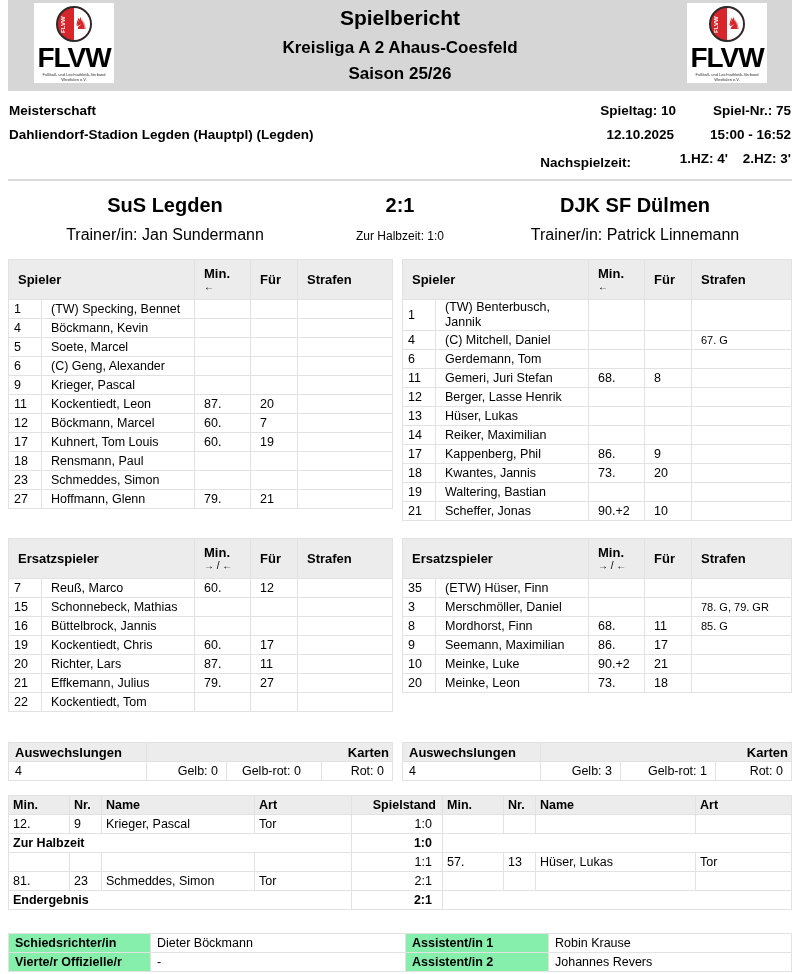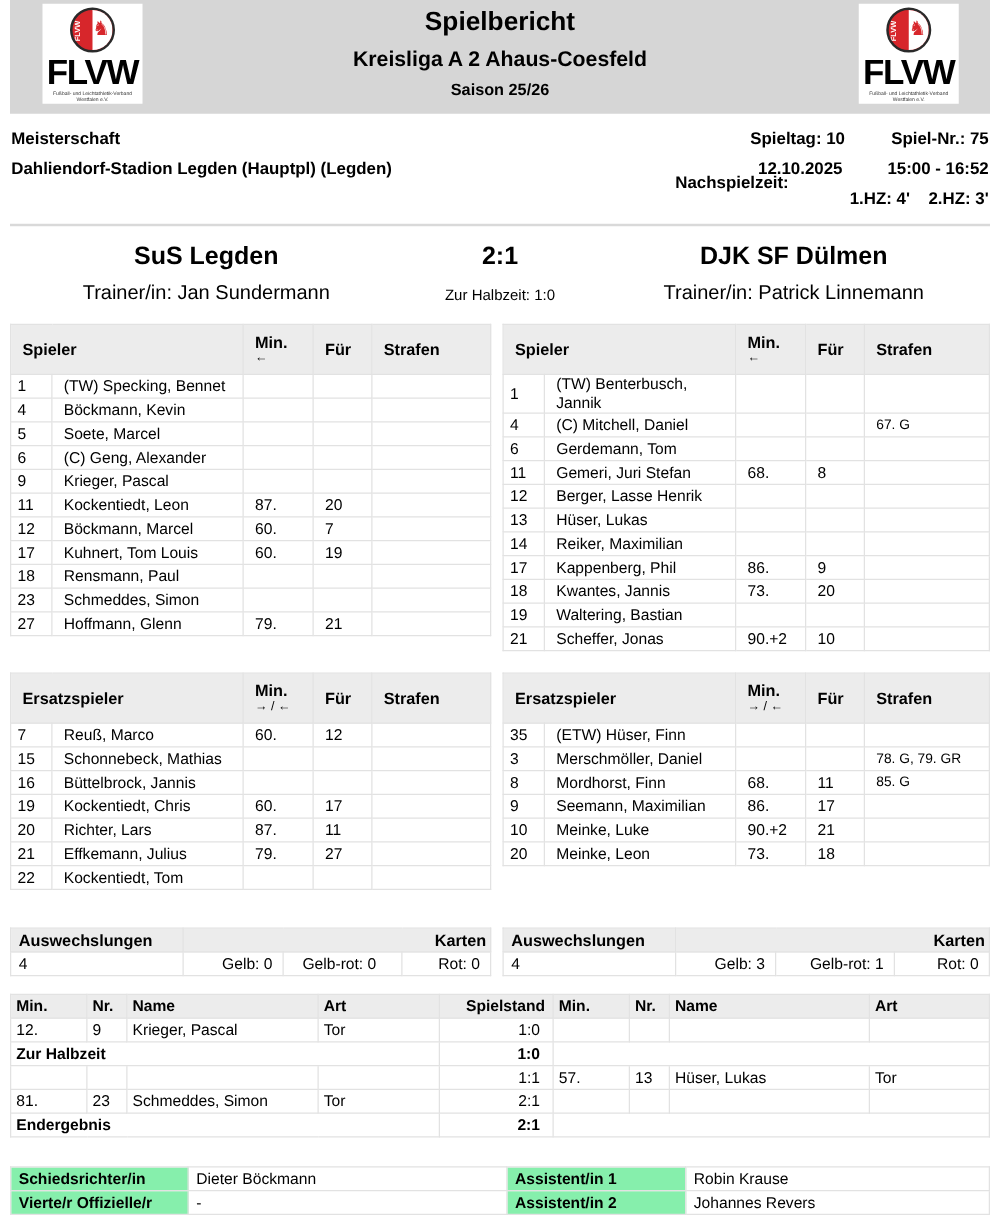--- a/index.html
+++ b/index.html
@@ -14,21 +14,21 @@
   .logo .circle { position: absolute; left: 22px; top: 3px; width: 36px; height: 36px; border-radius: 50%; background: #d7262b; border: 2px solid #2a2a2a; overflow: hidden; }
   .logo .circle .half { position: absolute; right: 0; top: 0; width: 50%; height: 100%; background: #ffffff; }
   .logo .circle .horse { position: absolute; right: 1px; top: 5px; width: 16px; height: 22px; color: #d7262b; font-size: 16px; line-height: 22px; text-align: center; font-weight: bold; }
   .logo .circle .vtext { position: absolute; left: 2px; top: 4px; width: 14px; height: 26px; color: #fff; font-size: 6px; font-weight: bold; writing-mode: vertical-rl; transform: rotate(180deg); text-align: center; }
   .logo .word { position: absolute; left: 0; top: 42px; width: 80px; text-align: center; font-size: 28px; font-weight: bold; letter-spacing: -1px; line-height: 26px; color: #000; }
   .logo .sub { position: absolute; left: 0; top: 69px; width: 80px; text-align: center; font-size: 4px; line-height: 5px; color: #333; }
 
   .title { position: absolute; left: 200px; width: 400px; text-align: center; font-weight: bold; }
   .title.t1 { top: 6px; font-size: 21px; }
   .title.t2 { top: 38px; font-size: 17px; }
-  .title.t3 { top: 64px; font-size: 13px; }
+  .title.t3 { top: 64px; font-size: 17px; }
 
   
   .meta { position: absolute; font-weight: bold; font-size: 13.5px; white-space: nowrap; }
 
   .divider { position: absolute; left: 8px; top: 179px; width: 784px; height: 2px; background: #d9d9d9; }
 
   .team { position: absolute; font-weight: bold; font-size: 20px; text-align: center; }
   .trainer { position: absolute; font-size: 16px; text-align: center; }
   .score { position: absolute; left: 340px; width: 120px; text-align: center; font-size: 20px; font-weight: bold; top: 194px; }
   .halftime { position: absolute; left: 320px; width: 160px; text-align: center; font-size: 12px; top: 229px; }
@@ -83,21 +83,21 @@
 <div class="title t1">Spielbericht</div>
 <div class="title t2">Kreisliga A 2 Ahaus-Coesfeld</div>
 <div class="title t3">Saison 25/26</div>
 
 <div class="meta" style="left:9px; top:103px;">Meisterschaft</div>
 <div class="meta" style="left:9px; top:127px;">Dahliendorf-Stadion Legden (Hauptpl) (Legden)</div>
 <div class="meta" style="right:124px; top:103px;">Spieltag: 10</div>
 <div class="meta" style="right:9px; top:103px;">Spiel-Nr.: 75</div>
 <div class="meta" style="right:126px; top:127px;">12.10.2025</div>
 <div class="meta" style="right:9px; top:127px;">15:00 - 16:52</div>
-<div class="meta" style="right:169px; top:138px;">Nachspielzeit:</div>
+<div class="meta" style="right:169px; top:155px;">Nachspielzeit:</div>
 <div class="meta" style="right:72px; top:151px;">1.HZ: 4'</div>
 <div class="meta" style="right:9px; top:151px;">2.HZ: 3'</div>
 
 <div class="divider"></div>
 
 <div class="team" style="left:40px; width:250px; top:194px;">SuS Legden</div>
 <div class="score">2:1</div>
 <div class="team" style="left:510px; width:250px; top:194px;">DJK SF Dülmen</div>
 <div class="trainer" style="left:15px; width:300px; top:226px;">Trainer/in: Jan Sundermann</div>
 <div class="halftime">Zur Halbzeit: 1:0</div>

